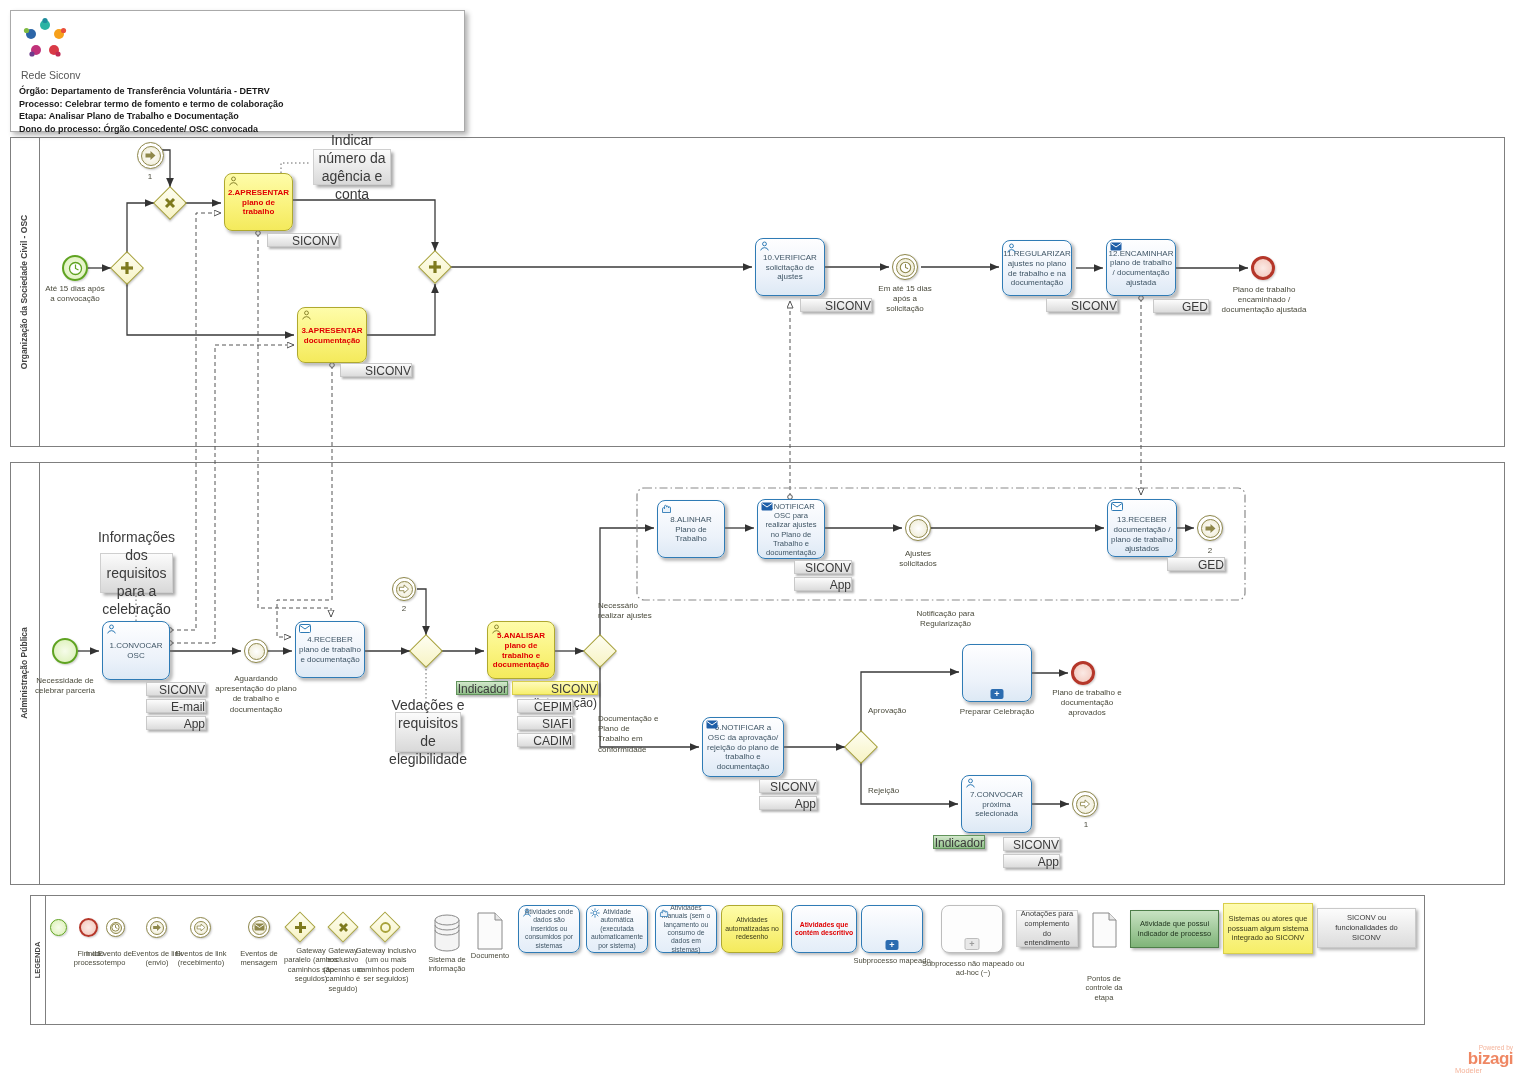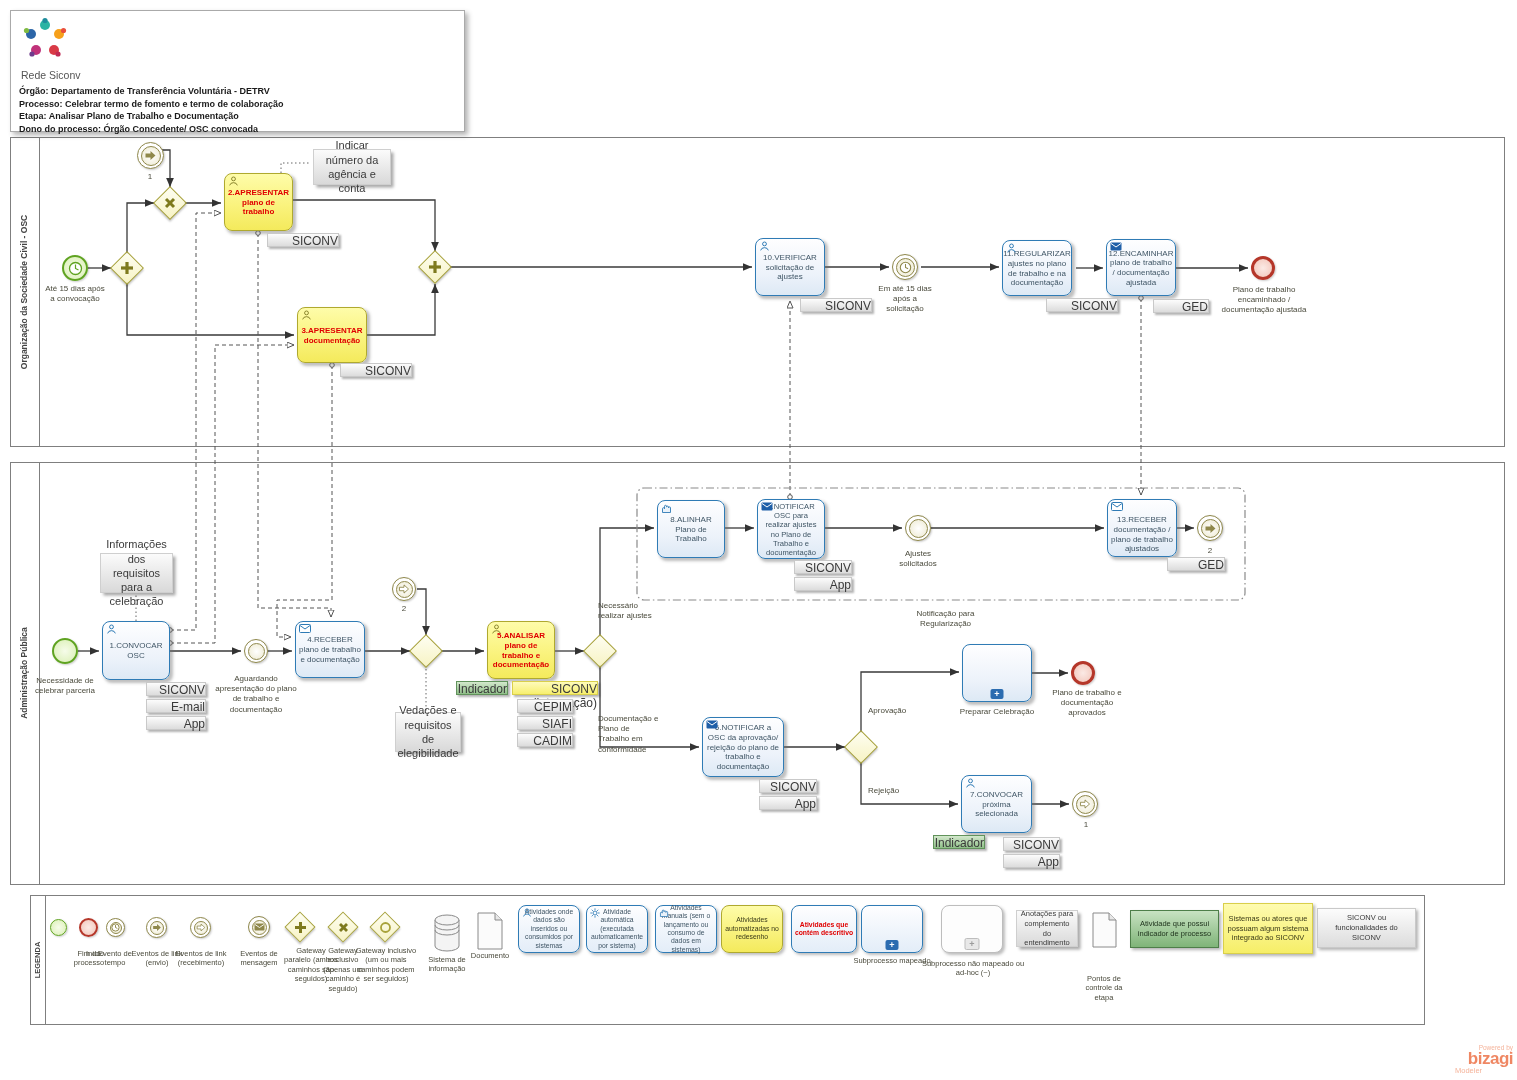--- a/index.html
+++ b/index.html
@@ -32,21 +32,21 @@
   .evt.olive{border:1.5px solid #8F884B;background:#fff;box-shadow:1px 1px 2px rgba(0,0,0,.2);}
   .evt.olive .inner{position:absolute;inset:2.5px;border:1.5px solid #8F884B;border-radius:50%;
       background:radial-gradient(#FFFFFF,#EDE9CF);display:flex;align-items:center;justify-content:center;box-sizing:border-box;}
   
   .tag{position:absolute;z-index:3;height:14px;line-height:14px;font-size:12px;text-align:right;color:#3a3a3a;
        background:linear-gradient(#FCFCFC,#DCDCDC);border:1px solid #C9C9C9;
        box-shadow:2px 2px 2px rgba(0,0,0,.3);box-sizing:border-box;}
   .tag.green{background:linear-gradient(#D3E8CC,#8FBE88);border-color:#61925B;}
   .tag.yellow{background:linear-gradient(#FEFBBB,#F7EF6E);border-color:#D9CF4B;}
   .note{position:absolute;z-index:2;background:linear-gradient(#FBFBFB,#D9D9D9);border:1px solid #CFCFCF;
-        box-shadow:2.5px 2.5px 3px rgba(0,0,0,.35);font-size:11px;color:#3a3a3a;text-align:center;
+        box-shadow:2.5px 2.5px 3px rgba(0,0,0,.35);font-size:14px;color:#3a3a3a;text-align:center;
         display:flex;align-items:center;justify-content:center;padding:2px 3px;line-height:1.3;box-sizing:border-box;}
   .flabel{position:absolute;z-index:2;font-size:8px;color:#4A4A3C;text-align:center;line-height:1.28;}
   .flabel.left{text-align:left;}
   
   .hcard{position:absolute;left:10px;top:10px;width:455px;height:122px;background:#fff;border:1px solid #aaa;
          box-shadow:3px 3px 5px rgba(0,0,0,.3);z-index:2;box-sizing:border-box;padding:6px 8px;}
   .hcard .brand{font-size:10.5px;color:#555;margin:2px 0 4px 2px;}
   .hcard .hline{font-size:9px;font-weight:bold;color:#1a1a1a;line-height:12.5px;}
   
   .ltask{position:absolute;z-index:2;box-sizing:border-box;border:1.5px solid #2F7BB5;border-radius:8px;

